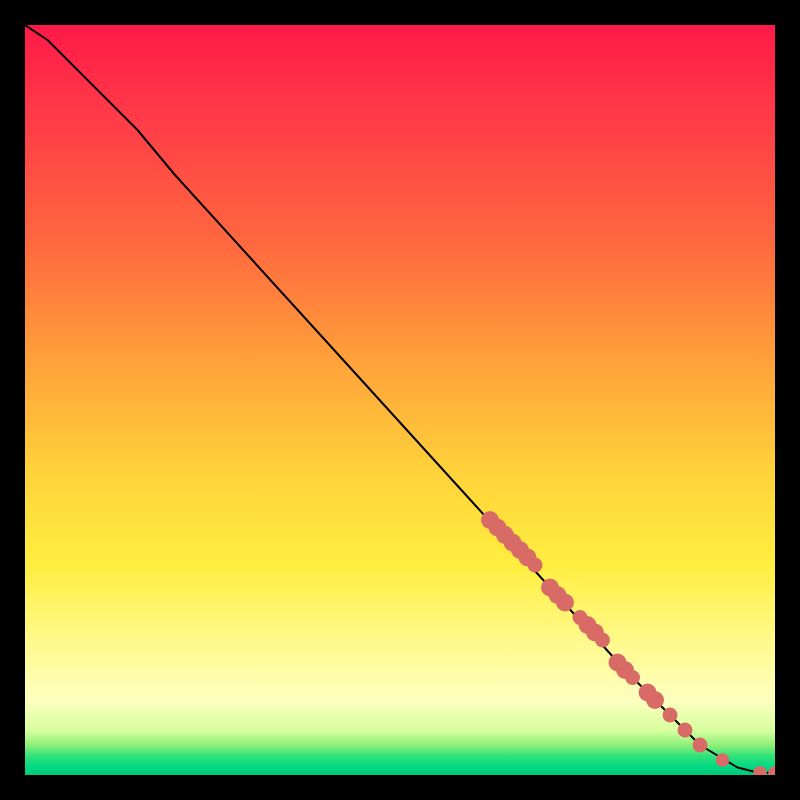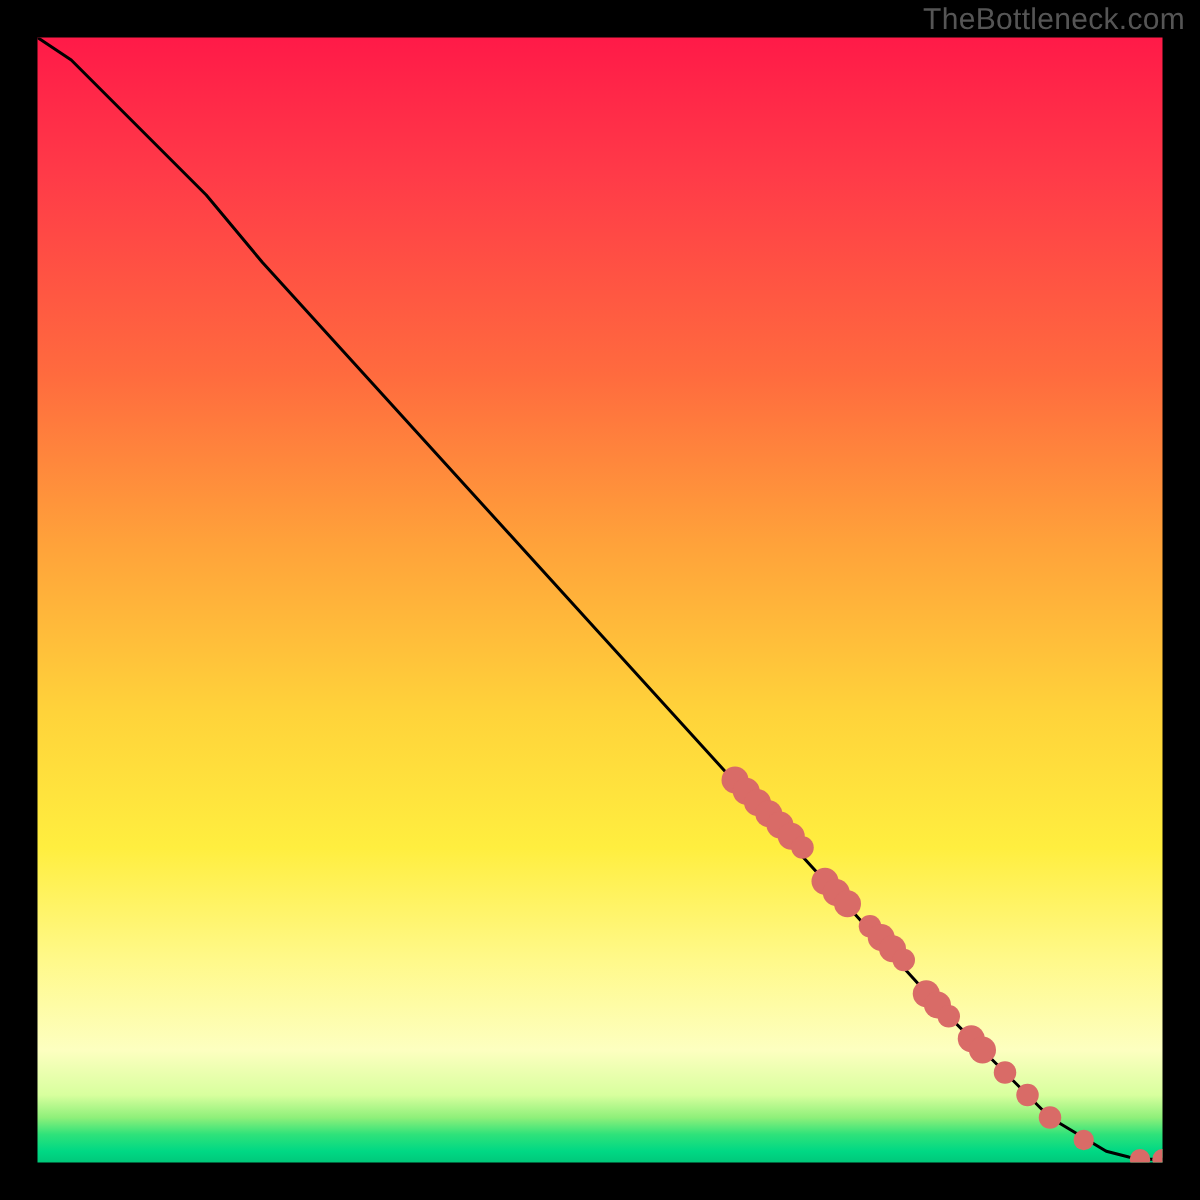--- a/index.html
+++ b/index.html
@@ -61,21 +61,20 @@
     inset: 0;
     width: 750px;
     height: 750px;
   }
 </style>
 </head>
 <body>
 
 <div class="frame">
 
-  <div class="watermark">TheBottleneck.com</div>
 
   <div class="plot-area">
     <div class="gradient-bg"></div>
 
     <svg class="overlay" viewBox="0 0 750 750">
       <path id="curve-path" fill="none" stroke="#000" stroke-width="2" stroke-linecap="round" stroke-linejoin="round" d="M0.0 0.0 L22.5 15.0 L45.0 37.5 L75.0 67.5 L112.5 105.0 L150.0 150.0 L225.0 232.5 L300.0 315.0 L375.0 397.5 L450.0 480.0 L525.0 562.5 L600.0 645.0 L675.0 720.0 L712.5 742.5 L727.5 746.3 L735.0 747.8 L750.0 747.8"></path>
       <g id="marker-group">
           <circle cx="465.0" cy="495.0" r="9.0" fill="#d96b67"></circle>
           <circle cx="472.5" cy="502.5" r="9.0" fill="#d96b67"></circle>
           <circle cx="480.0" cy="510.0" r="9.0" fill="#d96b67"></circle>

